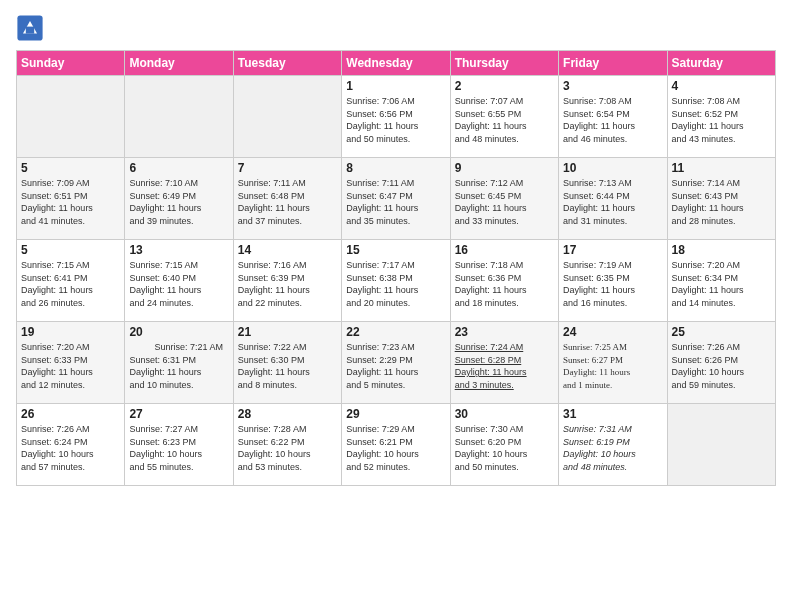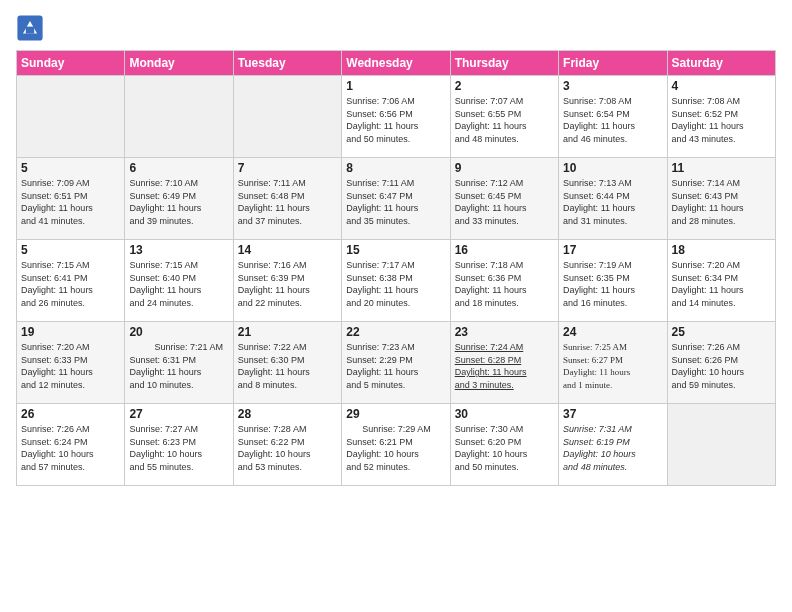--- a/index.html
+++ b/index.html
@@ -253,29 +253,29 @@
 Daylight: 10 hours
 and 57 minutes.</span></td>
           <td><span class="day-number">27</span><span class="day-info" style="white-space: pre-line;">Sunrise: 7:27 AM
 Sunset: 6:23 PM
 Daylight: 10 hours
 and 55 minutes.</span></td>
           <td><span class="day-number">28</span><span class="day-info" style="white-space: pre-line;">Sunrise: 7:28 AM
 Sunset: 6:22 PM
 Daylight: 10 hours
 and 53 minutes.</span></td>
-          <td><span class="day-number">29</span><span class="day-info" style="white-space: pre-line; margin-left: 16px;">Sunrise: 7:29 AM
+          <td><span class="day-number">29</span><span class="day-info" style="white-space: pre-line;">Sunrise: 7:29 AM
 Sunset: 6:21 PM
 Daylight: 10 hours
 and 52 minutes.</span></td>
           <td><span class="day-number">30</span><span class="day-info" style="white-space: pre-line;">Sunrise: 7:30 AM
 Sunset: 6:20 PM
 Daylight: 10 hours
 and 50 minutes.</span></td>
-          <td><span class="day-number">37</span><span class="day-info" style="white-space: pre-line; font-style: italic;">Sunrise: 7:31 AM
+          <td><span class="day-number">31</span><span class="day-info" style="white-space: pre-line; font-style: italic;">Sunrise: 7:31 AM
 Sunset: 6:19 PM
 Daylight: 10 hours
 and 48 minutes.</span></td>
           <td class="empty"></td>
         </tr>
       </tbody>
   </table>
 </div>
 
 </body></html>

